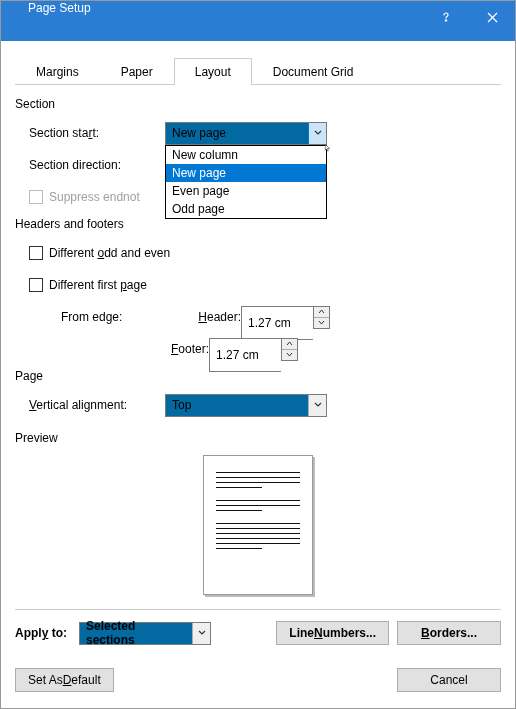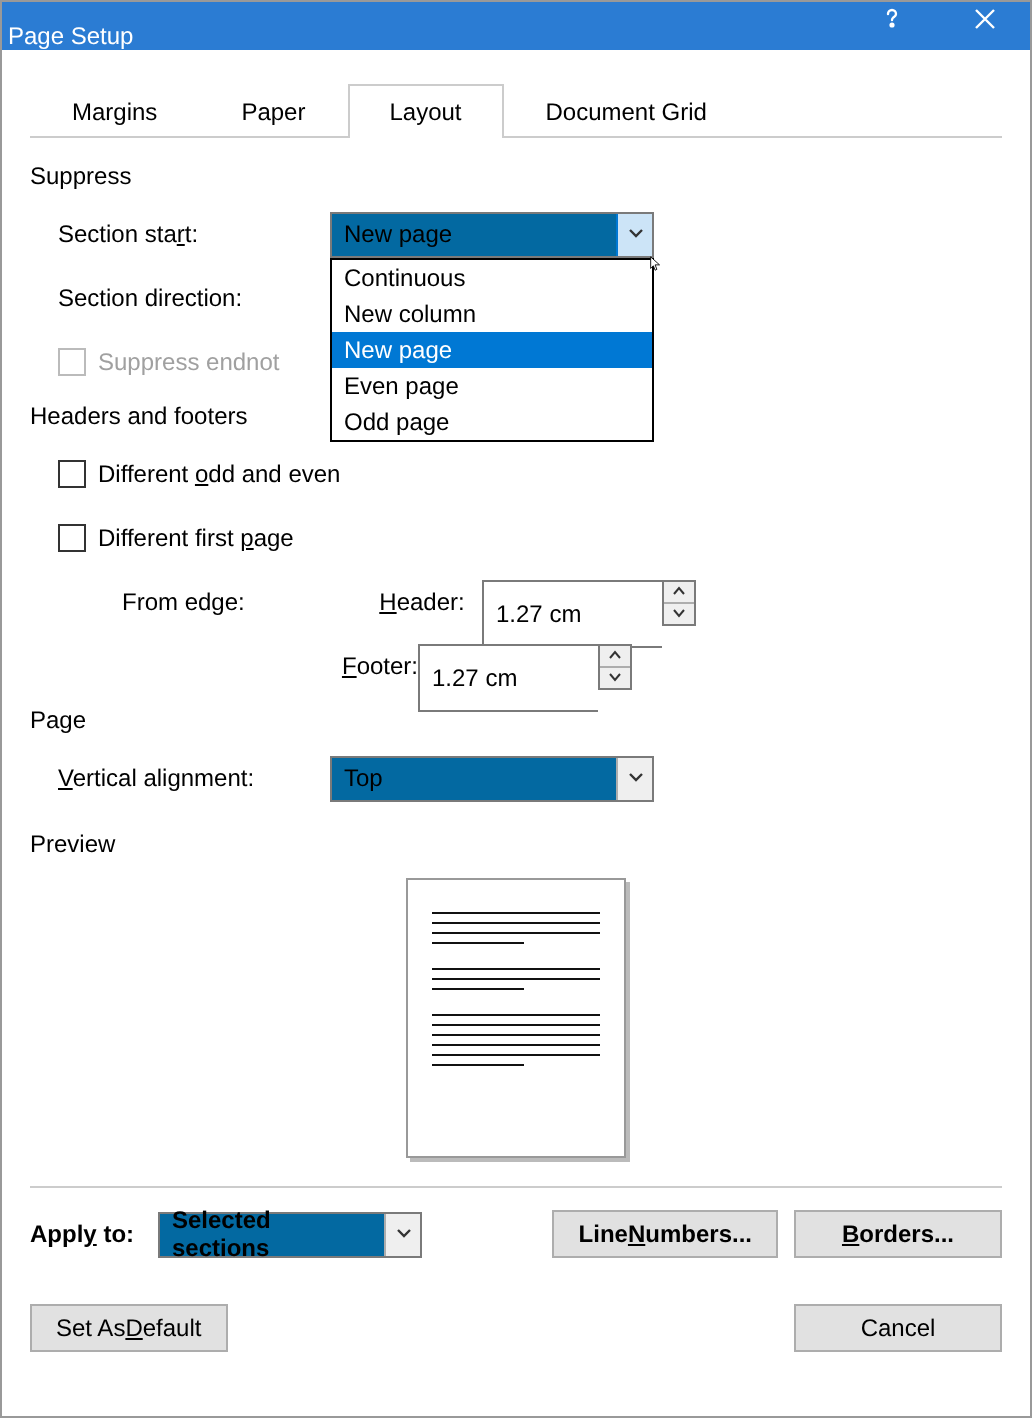--- a/index.html
+++ b/index.html
@@ -1,19 +1,19 @@
 <!DOCTYPE html>
 <html><head>
 <meta charset="utf-8">
 <style>
 * { box-sizing: border-box; margin: 0; padding: 0; font-family: "Segoe UI", Tahoma, sans-serif; font-size: 12px; }
 body { background: #fff; width: 516px; height: 709px; border: 1px solid #999; overflow: hidden; }
 
 
-.titlebar { background: #2b7cd3; color: #fff; height: 24px; display: flex; align-items: flex-end; padding-left: 3px; }
+.titlebar { background: #2b7cd3; color: #fff; height: 40px; display: flex; align-items: flex-start; padding-left: 27px; }
 .titlebar .title { flex: 1; font-size: 12px; }
 .titlebar-btn { width: 46px; height: 32px; display: flex; align-items: center; justify-content: center; color: #fff; }
 .titlebar-btn svg { stroke: #fff; }
 
 
 .content { padding: 10px 14px 10px 14px; }
 
 
 .tabs { display: flex; border-bottom: 1px solid #ccc; margin: 6px 0 12px 0; }
 .tab { padding: 6px 20px; border: 1px solid transparent; border-bottom: none; cursor: default; position: relative; top: 1px; }
@@ -38,21 +38,21 @@
 .dropdown .item { padding: 2px 6px; text-align: left; }
 .dropdown .item.sel { background: #0078d4; color: #fff; }
 
 
 .disabled { color: #a0a0a0; }
 .checkbox { width: 14px; height: 14px; border: 1px solid #333; margin-right: 6px; display: inline-block; vertical-align: middle; }
 .checkbox.disabled-cb { border-color: #bbb; }
 
 
 .spinner { display:flex; height:23px; }
-.spinner input { width:90px; border:1px solid #7a7a7a; border-right:none; padding:16px 6px; font:inherit; }
+.spinner input { width:72px; border:1px solid #7a7a7a; border-right:none; padding:16px 6px; font:inherit; }
 .spinner .spins { display:flex; flex-direction:column; border:1px solid #7a7a7a; width:17px; }
 .spinner .spins div { flex:1; display:flex; align-items:center; justify-content:center; background:#efefef; }
 .spinner .spins div:first-child { border-bottom:1px solid #adadad; }
 .spinner svg { width:7px; height:5px; }
 
 
 .preview-box { width:110px; height:140px; margin:4px auto 14px auto; background:#fff; border:1px solid #999; box-shadow: 2px 2px 0 #bbb; padding:16px 12px; }
 .pline { height:1px; background:#111; margin-bottom:4px; }
 .pline.short{ width:55%; }
 .pspace{ height:8px; }
@@ -90,38 +90,37 @@
 <div class="content">
 
   <div class="tabs">
     <div class="tab">Margins</div>
     <div class="tab">Paper</div>
     <div class="tab active">Layout</div>
     <div class="tab">Document Grid</div>
     <div class="tab-gap"></div>
   </div>
 
-  <div class="group-label">Suppress</div>
+  <div class="group-label">Section</div>
   <div class="indent">
     <div class="row">
       <span class="lbl" style="width:136px;">Section sta<span class="u">r</span>t:</span>
       <div class="combo" style="width:162px;">
         <span class="combo-text">New page</span>
         <span class="combo-btn hl">
           <svg viewBox="0 0 8 8">
               <path d="M1 2l3 3 3-3" stroke="#333" fill="none" stroke-width="1.2"></path>
             </svg>
         </span>
 
         <svg class="cursor" width="14" height="18" viewBox="0 0 14 18">
             <path d="M1 1l0 13 3-3 2 5 2-1-2-5 5 0z" fill="#fff" stroke="#000" stroke-width="1"></path>
           </svg>
 
         <div class="dropdown">
-          <div class="item">Continuous</div>
           <div class="item">New column</div>
           <div class="item sel">New page</div>
           <div class="item">Even page</div>
           <div class="item">Odd page</div>
         </div>
       </div>
     </div>
     <div class="row">
       <span class="lbl" style="width:136px;">Section direction:</span>
     </div>
@@ -136,21 +135,21 @@
     <div class="row">
       <span class="checkbox"></span>
       <span>Different <span class="u">o</span>dd and even</span>
     </div>
     <div class="row">
       <span class="checkbox"></span>
       <span>Different first <span class="u">p</span>age</span>
     </div>
     <div class="row">
       <span class="lbl" style="width:120px;margin-left:32px;">From edge:</span>
-      <span class="lbl" style="width:60px; text-align:center;"><span class="u">H</span>eader:</span>
+      <span class="lbl" style="width:60px; text-align:right;"><span class="u">H</span>eader:</span>
       <div class="spinner">
         <input value="1.27 cm" style="">
         <div class="spins">
           <div>
               <svg viewBox="0 0 7 5">
                 <path d="M1 4l2.5-3L6 4" stroke="#333" fill="none"></path>
               </svg>
             </div>
           <div>
               <svg viewBox="0 0 7 5">

